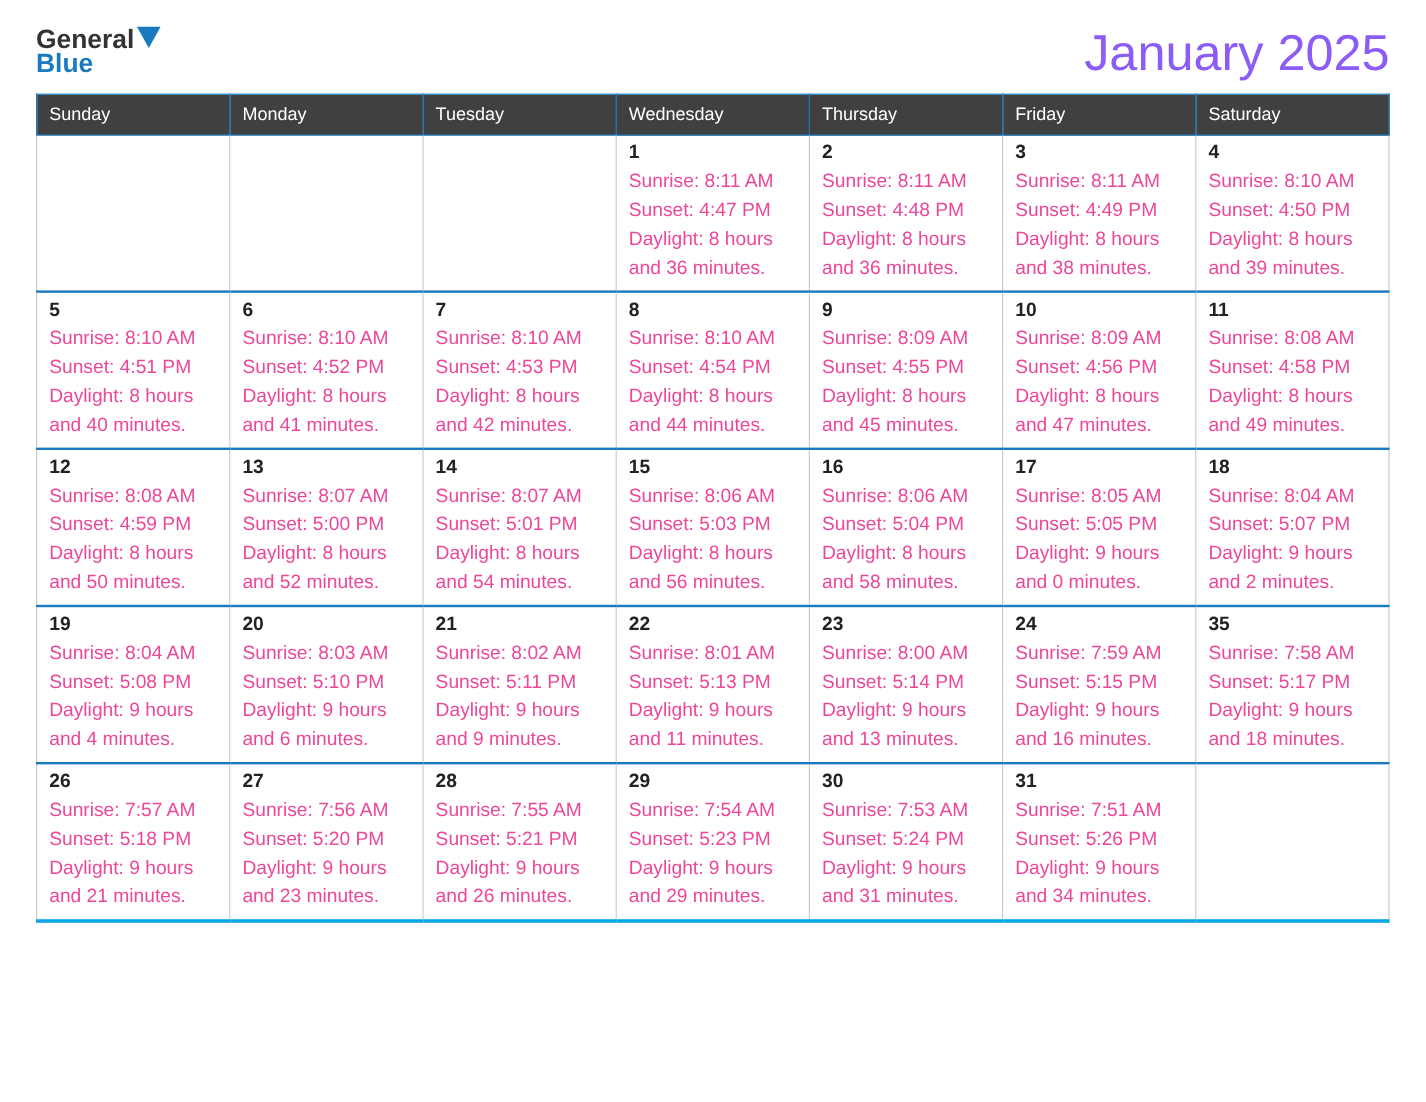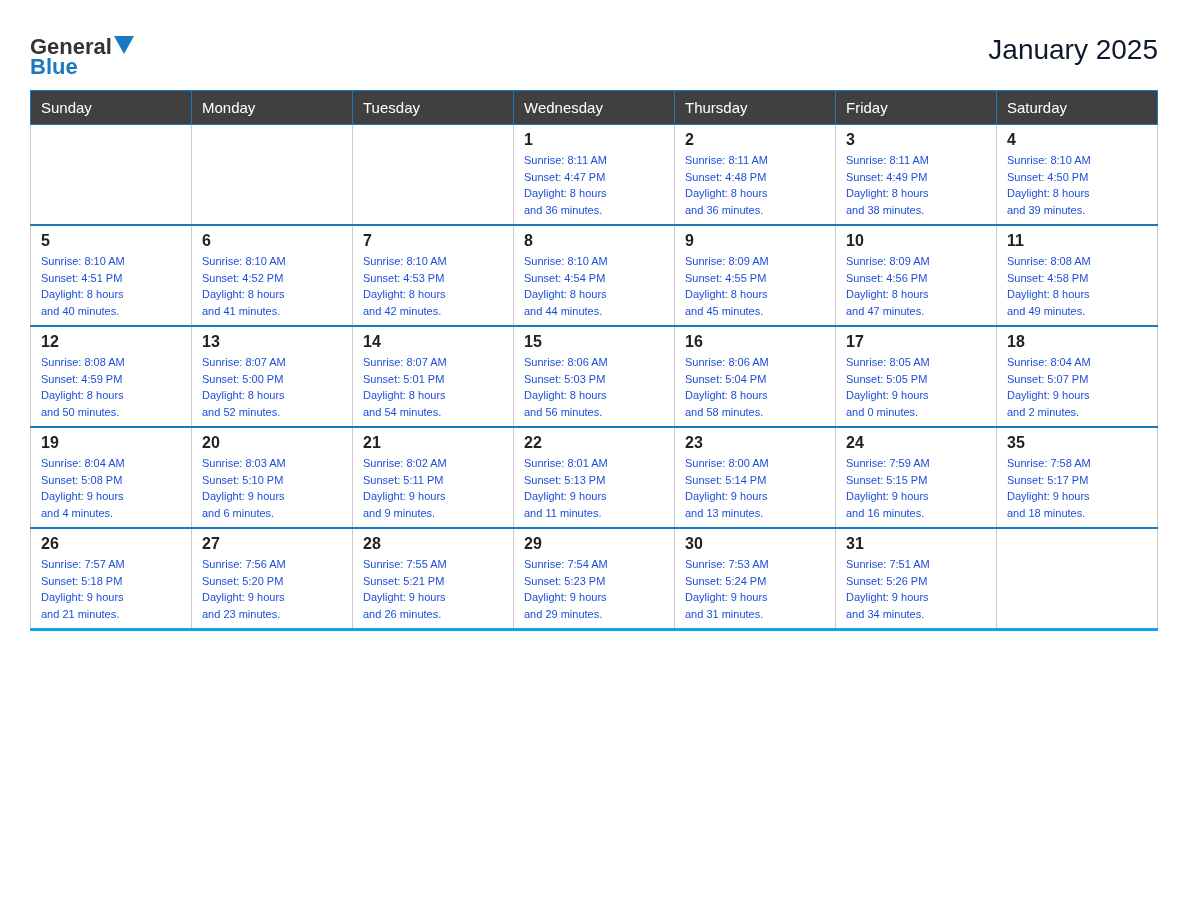--- a/index.html
+++ b/index.html
@@ -8,44 +8,43 @@
       background: #fff;
       padding: 20px 30px;
       width: 1188px;
       min-height: 918px;
     }
     .header {
       display: flex;
       justify-content: space-between;
       align-items: flex-start;
       margin-bottom: 10px;
-      margin-top: 14px;
     }
     .logo {
       display: flex;
       align-items: center;
       gap: 4px;
     }
     .logo-text-general {
       font-size: 22px;
       font-weight: bold;
       color: #333;
     }
     .logo-text-blue {
       font-size: 22px;
       font-weight: bold;
       color: #1a7abf;
     }
     .title-block {
       text-align: right;
     }
     .main-title {
-      font-size: 28px;
+      font-size: 42px;
       font-weight: normal;
-      color: #0f172a;
+      color: #8b5cf6;
     }
     .subtitle {
       font-size: 20px;
       color: #444;
     }
     table {
       width: 100%;
       border-collapse: collapse;
       margin-top: 10px;
     }
@@ -71,22 +70,22 @@
       background: #fff;
     }
     .day-number {
       font-size: 16px;
       font-weight: bold;
       color: #222;
       display: block;
       margin-bottom: 3px;
     }
     .day-info {
-      font-size: 11px;
-      color: #1d4ed8;
+      font-size: 16px;
+      color: #ec4899;
       line-height: 1.5;
     }
     tr td {
       border-bottom: 2px solid #1a7abf;
     }
     tr:last-child td {
       border-bottom: 3px solid #0ea5e9;
     }
   </style>
 </head>

